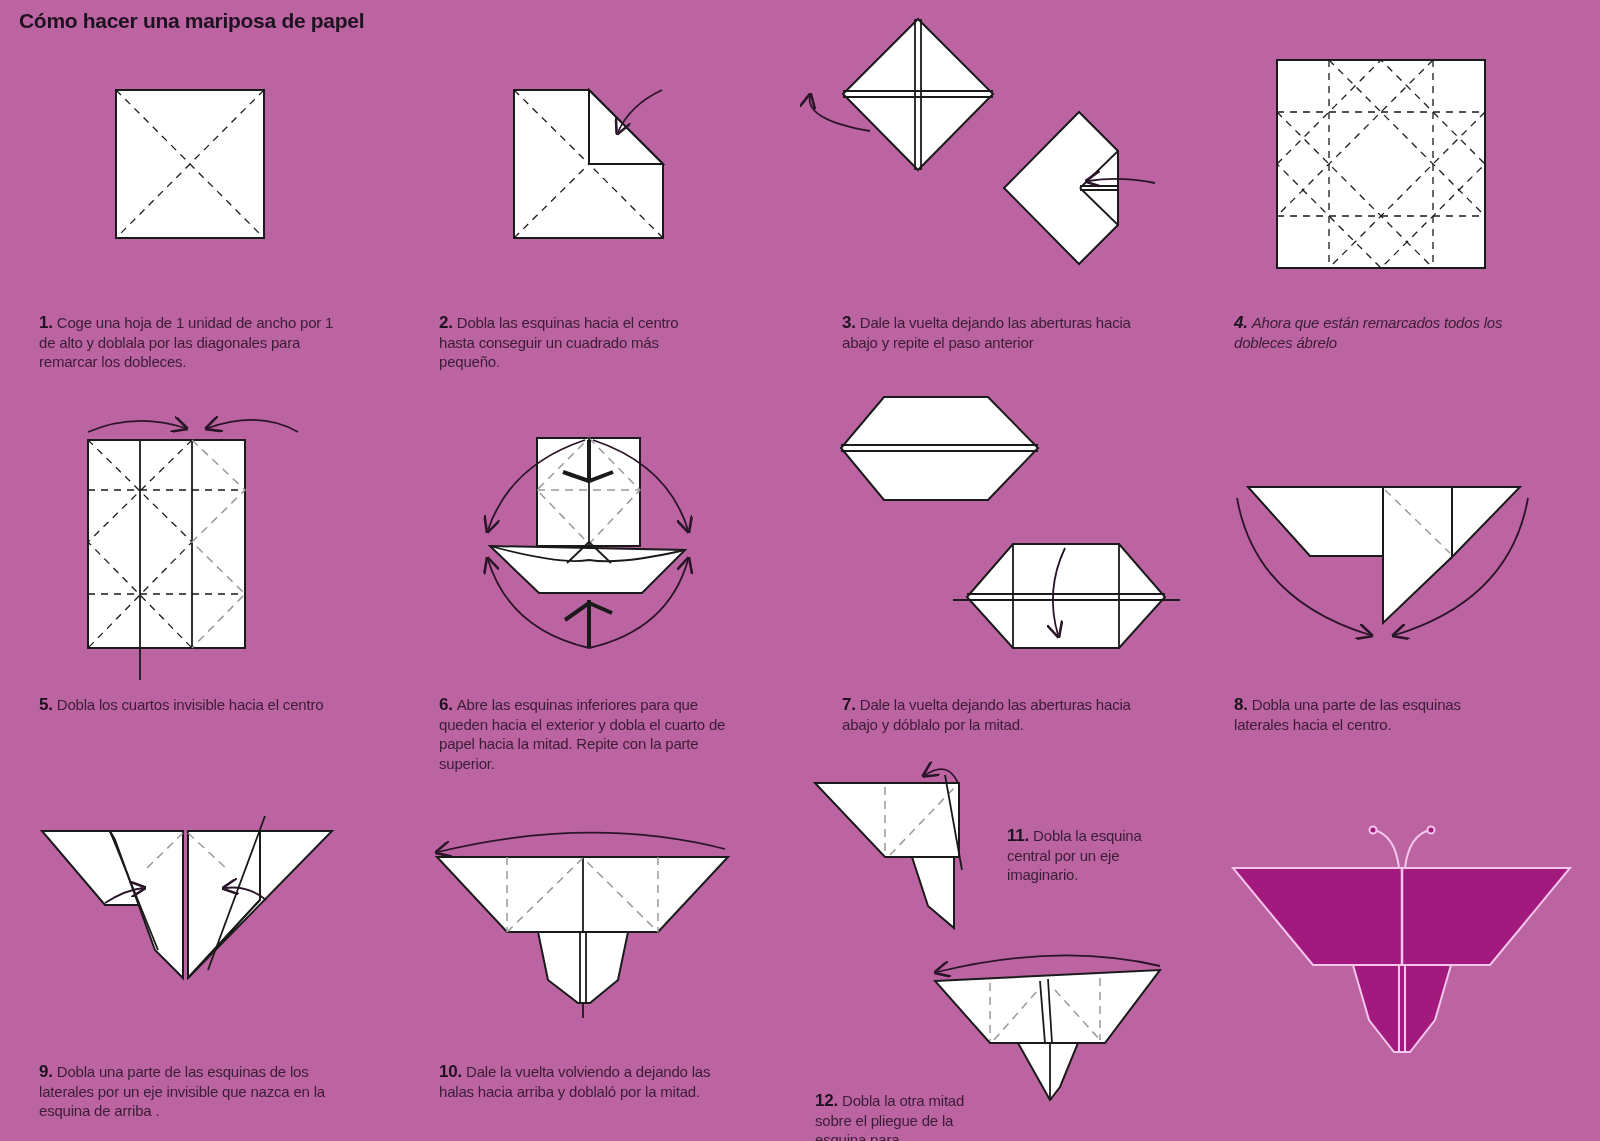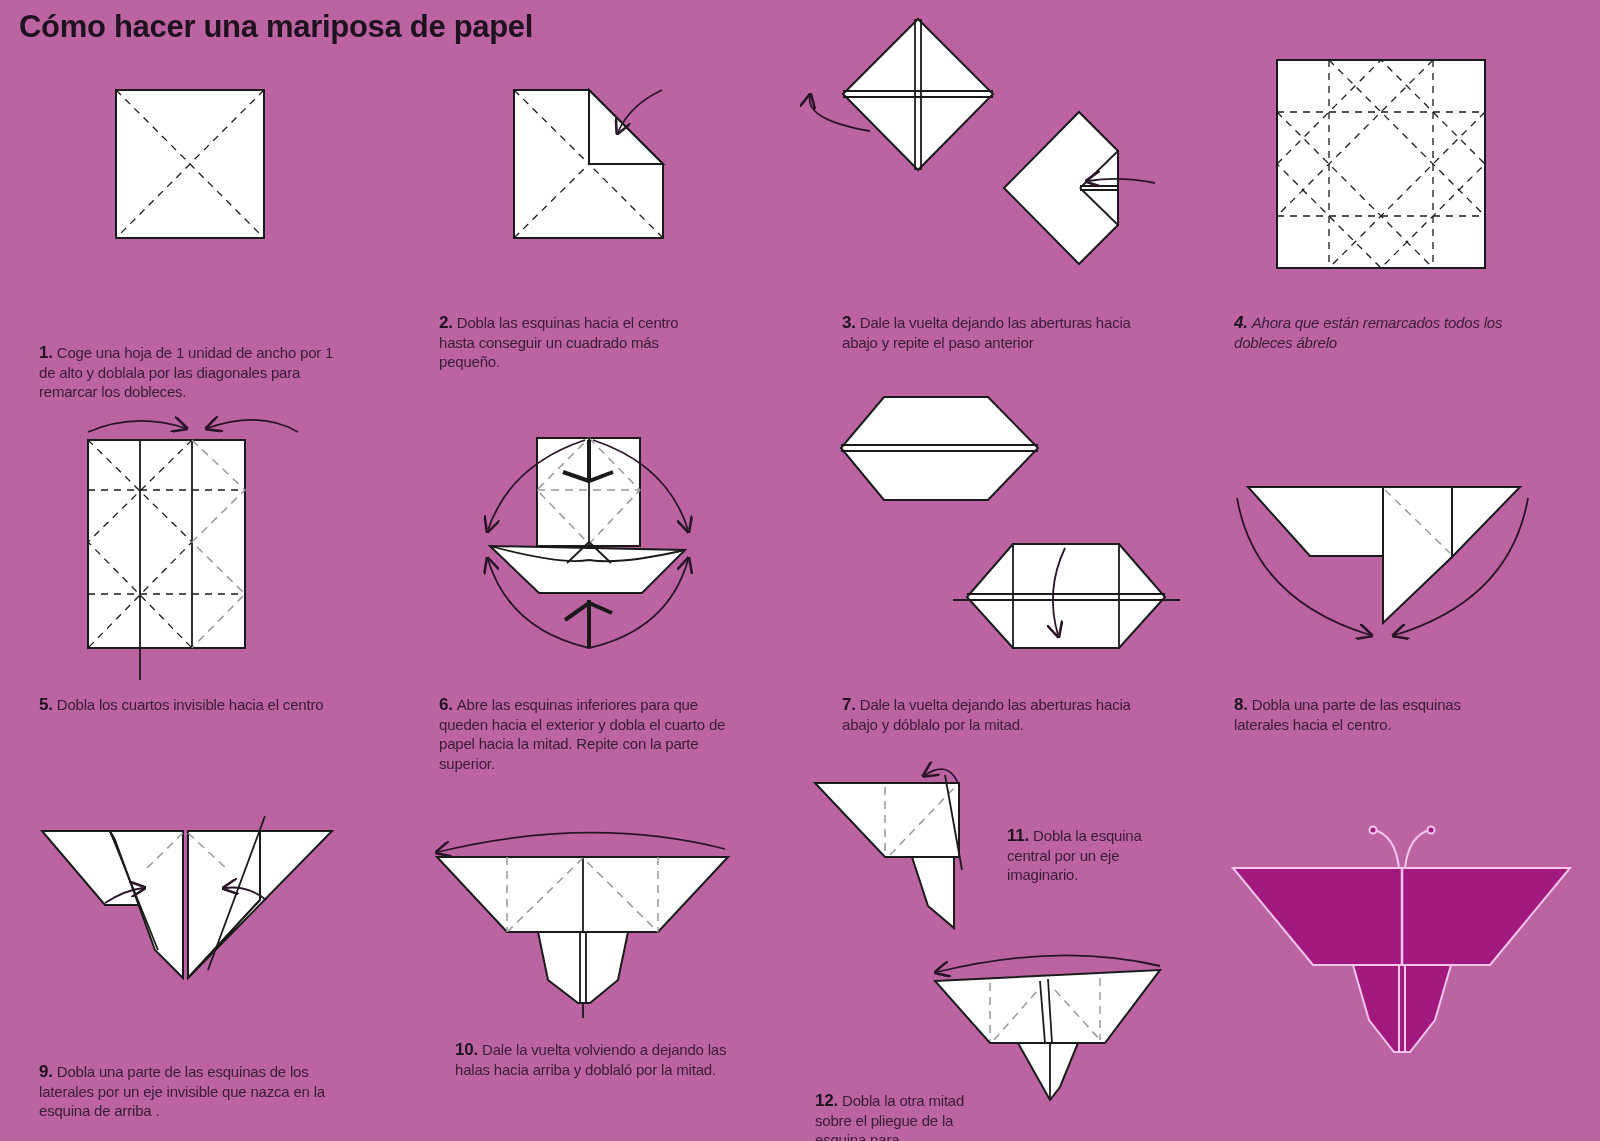--- a/index.html
+++ b/index.html
@@ -5,21 +5,21 @@
   html, body { margin: 0; padding: 0; }
   body {
     width: 1600px; height: 1141px; overflow: hidden;
     background: #bc64a2;
     font-family: "Liberation Sans", sans-serif;
     color: #2a1428;
     position: relative;
   }
   .title {
     position: absolute; left: 19px; top: 9px;
-    font-size: 31px; font-weight: bold; color: #1e1220;
+    font-size: 21px; font-weight: bold; color: #1e1220;
     letter-spacing: -0.3px; margin: 0;
   }
   svg.art { position: absolute; left: 0; top: 0; }
   .step {
     position: absolute; font-size: 15px; line-height: 19.5px;
     color: #3a1c36; letter-spacing: -0.2px;
   }
   .step .num { font-weight: bold; font-size: 17px; color: #1e1220; margin-right: 4px; }
   .pw { fill: #ffffff; stroke: #1a1a1a; stroke-width: 2; stroke-linejoin: miter; }
   .ln { stroke: #1a1a1a; stroke-width: 1.8; fill: none; }
@@ -193,21 +193,21 @@
     <polygon class="bfly" points="1353,965 1451,965 1435,1020 1410,1052 1394,1052 1369,1020"></polygon>
     <line x1="1399" y1="965" x2="1399" y2="1052" stroke="#f7c6ec" stroke-width="2"></line>
     <line x1="1405" y1="965" x2="1405" y2="1052" stroke="#f7c6ec" stroke-width="2"></line>
     <path d="M1399,868 Q1395,835 1374,830" fill="none" stroke="#f7c6ec" stroke-width="2"></path>
     <path d="M1405,868 Q1409,835 1430,830" fill="none" stroke="#f7c6ec" stroke-width="2"></path>
     <circle cx="1373" cy="830" r="3.5" fill="#a21a7e" stroke="#f7c6ec" stroke-width="2"></circle>
     <circle cx="1431" cy="830" r="3.5" fill="#a21a7e" stroke="#f7c6ec" stroke-width="2"></circle>
   </g>
 </svg>
 
-<div class="step" style="left:39px; top:313px; width:300px;margin-top:30px;">
+<div class="step" style="left:39px; top:313px; width:300px;">
   <span class="num">1.</span><span>Coge una hoja de 1 unidad de ancho por 1 de alto y doblala por las diagonales para remarcar los dobleces.</span>
 </div>
 <div class="step" style="left:439px; top:313px; width:270px;">
   <span class="num">2.</span><span>Dobla las esquinas hacia el centro hasta conseguir un cuadrado más pequeño.</span>
 </div>
 <div class="step" style="left:842px; top:313px; width:290px;">
   <span class="num">3.</span><span>Dale la vuelta dejando las aberturas hacia abajo y repite el paso anterior</span>
 </div>
 <div class="step" style="left:1234px; top:313px; width:310px;font-style:italic;">
   <span class="num">4.</span><span>Ahora que están remarcados todos los dobleces ábrelo</span>
@@ -222,21 +222,21 @@
 <div class="step" style="left:842px; top:695px; width:290px;">
   <span class="num">7.</span><span>Dale la vuelta dejando las aberturas hacia abajo y dóblalo por la mitad.</span>
 </div>
 <div class="step" style="left:1234px; top:695px; width:260px;">
   <span class="num">8.</span><span>Dobla una parte de las esquinas laterales hacia el centro.</span>
 </div>
 
 <div class="step" style="left:39px; top:1062px; width:300px;">
   <span class="num">9.</span><span>Dobla una parte de las esquinas de los laterales por un eje invisible que nazca en la esquina de arriba .</span>
 </div>
-<div class="step" style="left:439px; top:1040px; width:300px;margin-left:16px;">
+<div class="step" style="left:439px; top:1062px; width:300px;">
   <span class="num">10.</span><span>Dale la vuelta volviendo a dejando las halas hacia arriba y doblaló por la mitad.</span>
 </div>
 <div class="step" style="left:1007px; top:826px; width:145px;">
   <span class="num">11.</span><span>Dobla la esquina central por un eje imaginario.</span>
 </div>
 <div class="step" style="left:815px; top:1091px; width:160px;">
   <span class="num">12.</span><span>Dobla la otra mitad sobre el pliegue de la esquina para remarcarlo.</span>
 </div>
 
 </body></html>

